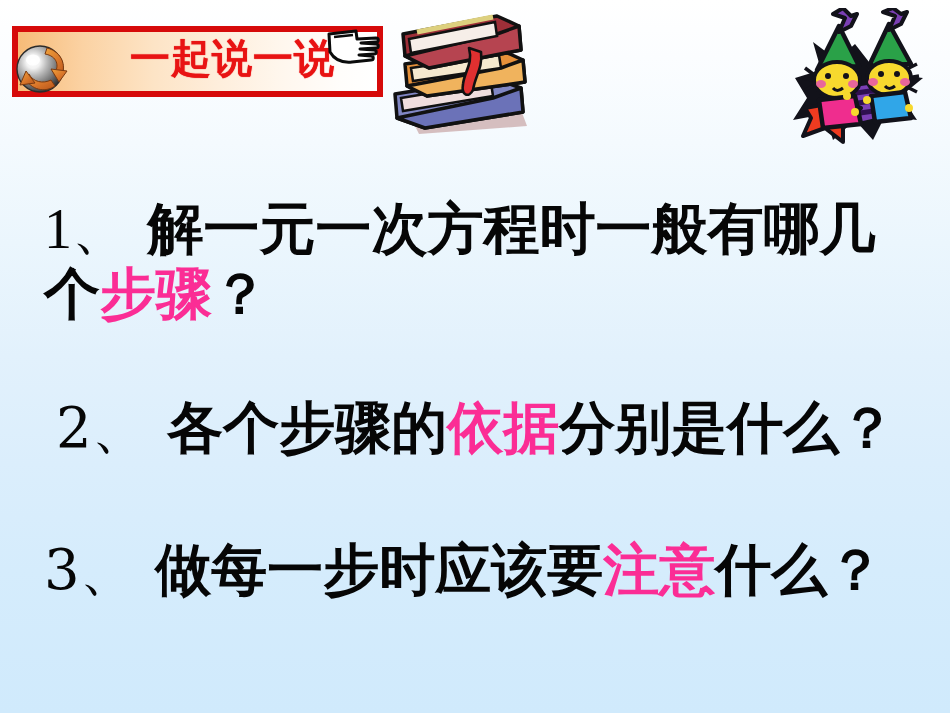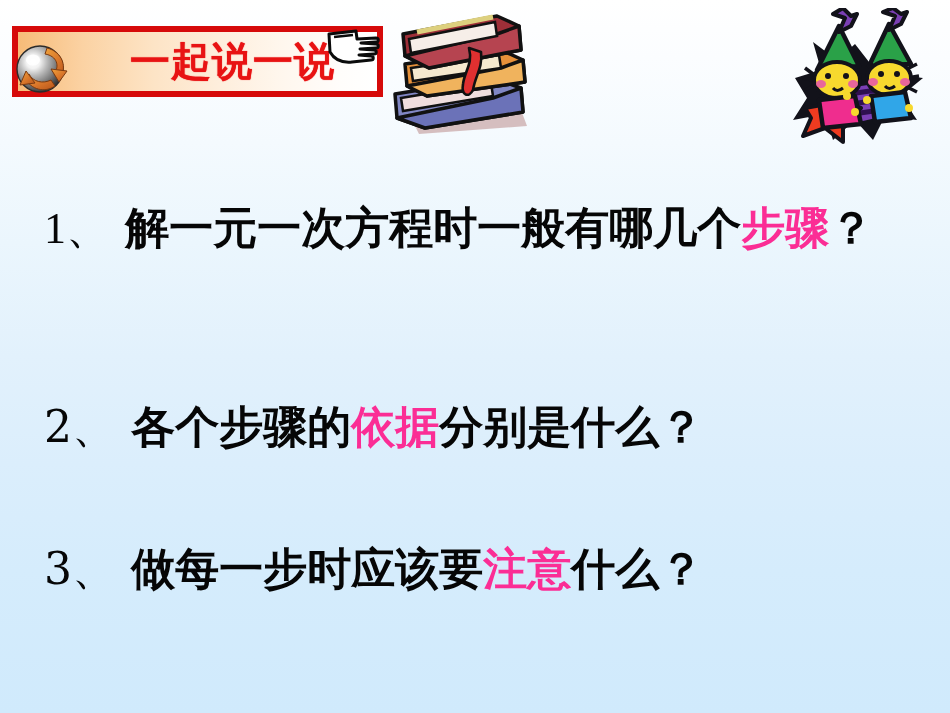--- a/index.html
+++ b/index.html
@@ -48,21 +48,21 @@
                 #ffffff 100%);
   }
 
   #title-text {
     position: absolute;
     left: 130px;
     top: 34px;
     width: 260px;
     height: 56px;
     line-height: 56px;
-    font-family: Liberation Serif, serif;
+    font-family: Liberation Mono, monospace;
     font-weight: bold;
     font-size: 40px;
     color: #e81313;
     letter-spacing: 1px;
     white-space: nowrap;
     text-shadow: 0 0 1px #e81313;
   }
 
   
   #sphere-icon {
@@ -105,37 +105,37 @@
     position: absolute;
     left: 0;
     top: 196px;
     width: 950px;
   }
 
   .q-line {
     font-family: "DejaVu Serif", "Liberation Serif", serif;
     font-weight: bold;
     color: #060606;
-    font-size: 44px;
+    font-size: 56px;
     line-height: 64px;
     white-space: normal;
     letter-spacing: 0px;
   }
 
   #q1 {
     position: absolute;
     left: 44px;
     top: 0px;
     width: 860px;
   }
   #q1 .num { font-family: "Liberation Serif", "DejaVu Serif", serif; }
 
   #q2 {
     position: absolute;
-    left: 44px;
+    left: 56px;
     top: 199px;
     width: 870px;
   }
 
   #q3 {
     position: absolute;
     left: 44px;
     top: 341px;
     width: 870px;
   }

